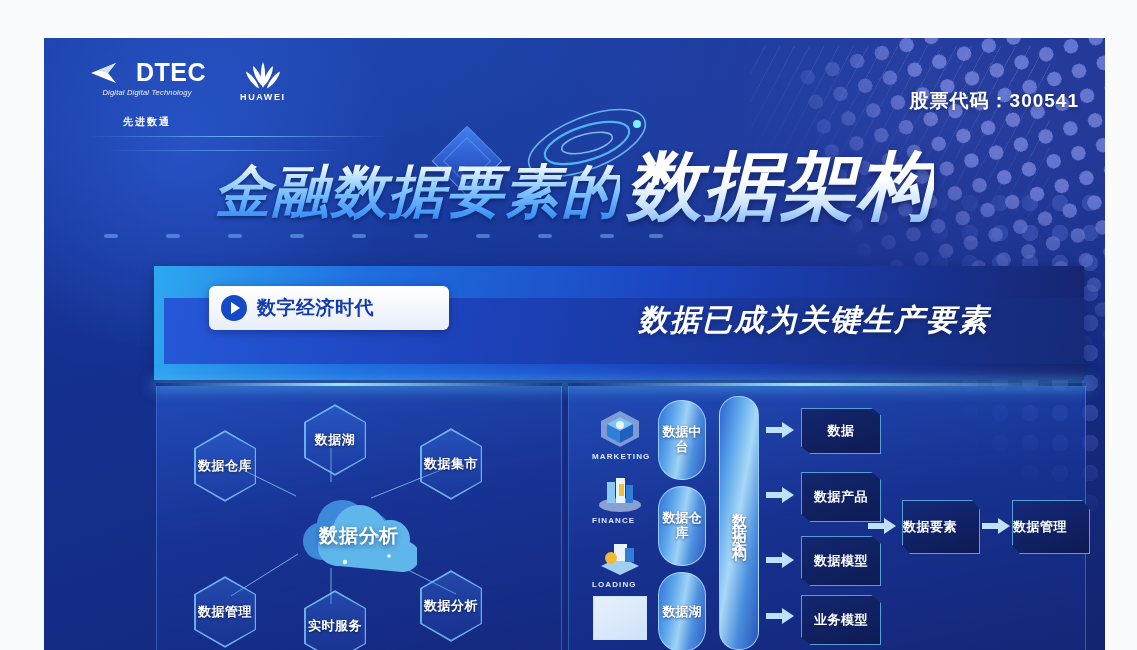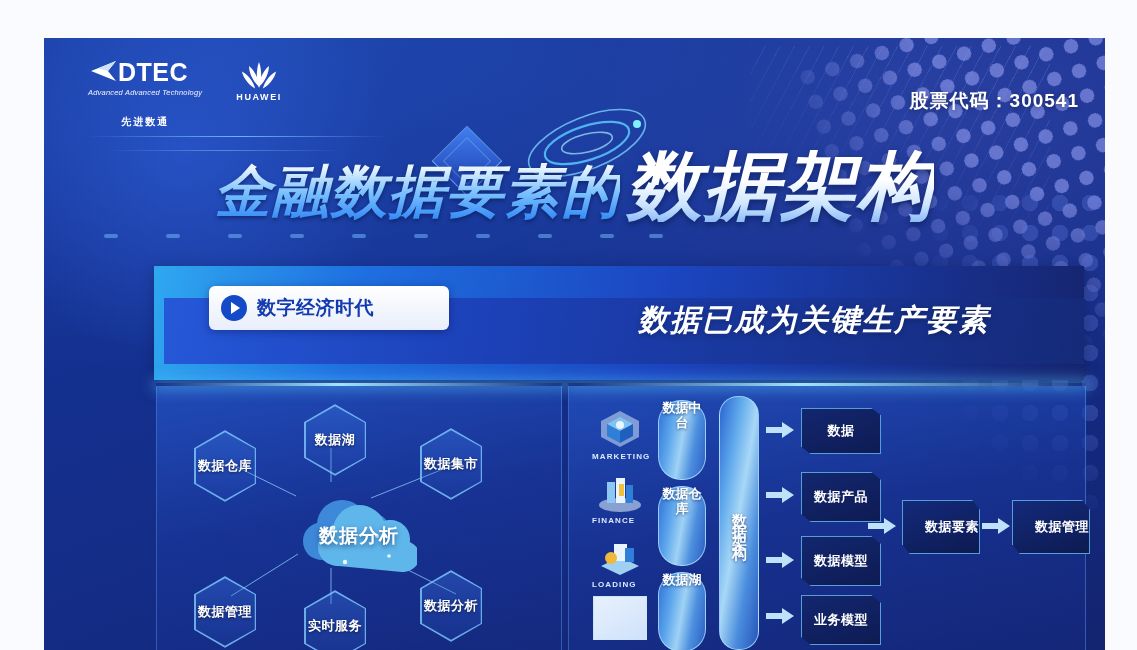--- a/index.html
+++ b/index.html
@@ -45,21 +45,21 @@
     background:radial-gradient(circle,rgba(48,96,220,.55),rgba(48,96,220,0) 65%);
   }
   .hdr-line{
     position:absolute;height:1px;background:linear-gradient(90deg,rgba(90,170,255,0),rgba(120,200,255,.85),rgba(90,170,255,0));
   }
   .tick-row{position:absolute;left:60px;top:196px;width:560px;height:10px;}
   .tick-row i{position:absolute;width:14px;height:4px;background:rgba(120,190,255,.5);border-radius:2px;}
   
   .logos{position:absolute;left:44px;top:22px;display:flex;align-items:flex-start;gap:34px;}
   .logo-dtec{position:relative;color:#fff;}
-  .dtec-row{display:flex;align-items:flex-start;gap:0;}
+  .dtec-row{display:flex;align-items:center;gap:18px;}
   .dtec-mark{width:30px;height:22px;}
   .dtec-name{font-size:25px;font-weight:bold;letter-spacing:.5px;line-height:1;}
   .dtec-sub{font-size:7.5px;font-style:italic;letter-spacing:.2px;margin-top:3px;text-align:center;opacity:.95;}
   .dtec-cn{font-size:10px;font-weight:bold;letter-spacing:2px;text-align:center;margin-top:18px;}
   .logo-hw{color:#fff;text-align:center;}
   .hw-mark{width:44px;height:30px;display:block;margin:0 auto;}
   .hw-name{font-size:9px;font-weight:bold;letter-spacing:1.6px;margin-top:2px;}
   .stock{
     position:absolute;right:26px;top:50px;color:#fff;font-size:19px;font-weight:bold;letter-spacing:1px;
     text-shadow:0 1px 5px rgba(0,0,0,.35);
@@ -146,21 +146,21 @@
   }
   
   .ricon{position:absolute;width:56px;text-align:left;}
   .ricon .glyph{width:50px;height:42px;margin:0 auto;display:block;}
   .ricon .cap{color:#dce9ff;font-size:8px;letter-spacing:1.1px;margin-top:2px;font-weight:600;}
   .ricon .tile{width:52px;height:42px;margin:0 auto;background:linear-gradient(150deg,#e7f1fd,#cfe2fa);border:1px solid rgba(200,225,255,.7);}
   .pill{
     position:absolute;width:46px;border-radius:23px;
     background:linear-gradient(100deg,#2f6fd8 0%,#5ca6ec 28%,#9fd2f5 50%,#4d8fdf 72%,#2a5cc2 100%);
     border:1px solid rgba(175,225,255,.8);
-    display:flex;justify-content:center;
+    display:flex;align-items:center;justify-content:center;
     color:#fff;font-size:13px;font-weight:bold;line-height:1.12;text-align:center;
     text-shadow:0 1px 3px rgba(0,20,70,.6);
   }
   .tall-pill{
     position:absolute;left:675px;top:358px;width:38px;height:252px;border-radius:19px;
     background:linear-gradient(100deg,#2a62cf 0%,#5ea8ec 26%,#a8d8f7 48%,#4a8ddd 72%,#2654bb 100%);
     border:1px solid rgba(175,225,255,.8);
     display:flex;align-items:center;justify-content:center;
   }
   .tall-pill span{
@@ -169,21 +169,21 @@
   }
   .arrow{position:absolute;width:30px;height:20px;}
   .obox{
     position:absolute;display:flex;align-items:center;justify-content:center;
     background:linear-gradient(160deg,#13266f,#0e1c54);
     border:1px solid rgba(110,200,255,.75);
     clip-path:polygon(0 0,88% 0,100% 16%,100% 100%,12% 100%,0 84%);
     color:#fff;font-size:13px;font-weight:bold;line-height:1.15;text-align:center;letter-spacing:.5px;
   }
   .fbox{
-    position:absolute;display:flex;align-items:center;justify-content:flex-end;
+    position:absolute;display:flex;align-items:center;justify-content:flex-start;
     background:linear-gradient(160deg,#14297a,#0d1b52);
     border:1px solid rgba(110,200,255,.75);
     clip-path:polygon(0 0,90% 0,100% 18%,100% 100%,10% 100%,0 82%);
     color:#fff;font-size:13px;font-weight:bold;line-height:1.15;text-align:center;letter-spacing:.5px;
   }
 </style>
 </head>
 <body>
 
 <div class="slide">
@@ -210,21 +210,21 @@
 
   <div class="logos">
     <div class="logo-dtec">
       <div class="dtec-row">
         <svg class="dtec-mark" viewBox="0 0 30 22">
           <path d="M28 1 L3 11 L28 21 L20 11 Z" fill="#ffffff"></path>
           <path d="M28 1 L10 8.5 L20 11 Z" fill="#cfe0f5"></path>
         </svg>
         <span class="dtec-name">DTEC</span>
       </div>
-      <div class="dtec-sub">Advanced Advanced Technology</div>
+      <div class="dtec-sub">Digital Digital Technology</div>
       <div class="dtec-cn">先进数通</div>
     </div>
     <div class="logo-hw">
       <svg class="hw-mark" viewBox="0 0 44 30">
         <g fill="#ffffff">
           <path d="M22 2c1.6 4 2.2 9 2.2 14 0 4-.6 8-2.2 12-1.6-4-2.2-8-2.2-12 0-5 .6-10 2.2-14z"></path>
           <path d="M13.5 5.5c3 3.2 5 7.5 6.2 12 .9 3.4 1.2 6.8.8 10-2.9-3.2-5-7.4-6.2-11.8-.9-3.4-1.3-6.9-.8-10.2z" transform="rotate(-8 16 16)"></path>
           <path d="M30.5 5.5c-3 3.2-5 7.5-6.2 12-.9 3.4-1.2 6.8-.8 10 2.9-3.2 5-7.4 6.2-11.8.9-3.4 1.3-6.9.8-10.2z" transform="rotate(8 28 16)"></path>
           <path d="M5 11.5c3.8 2 7 5.2 9.5 9 1.8 2.7 3 5.4 3.6 8-3.8-2-7.1-5.1-9.6-8.9C6.7 16.9 5.4 14.2 5 11.5z"></path>
           <path d="M39 11.5c-3.8 2-7 5.2-9.5 9-1.8 2.7-3 5.4-3.6 8 3.8-2 7.1-5.1 9.6-8.9 1.8-2.7 3.1-5.4 3.5-8.1z"></path>

